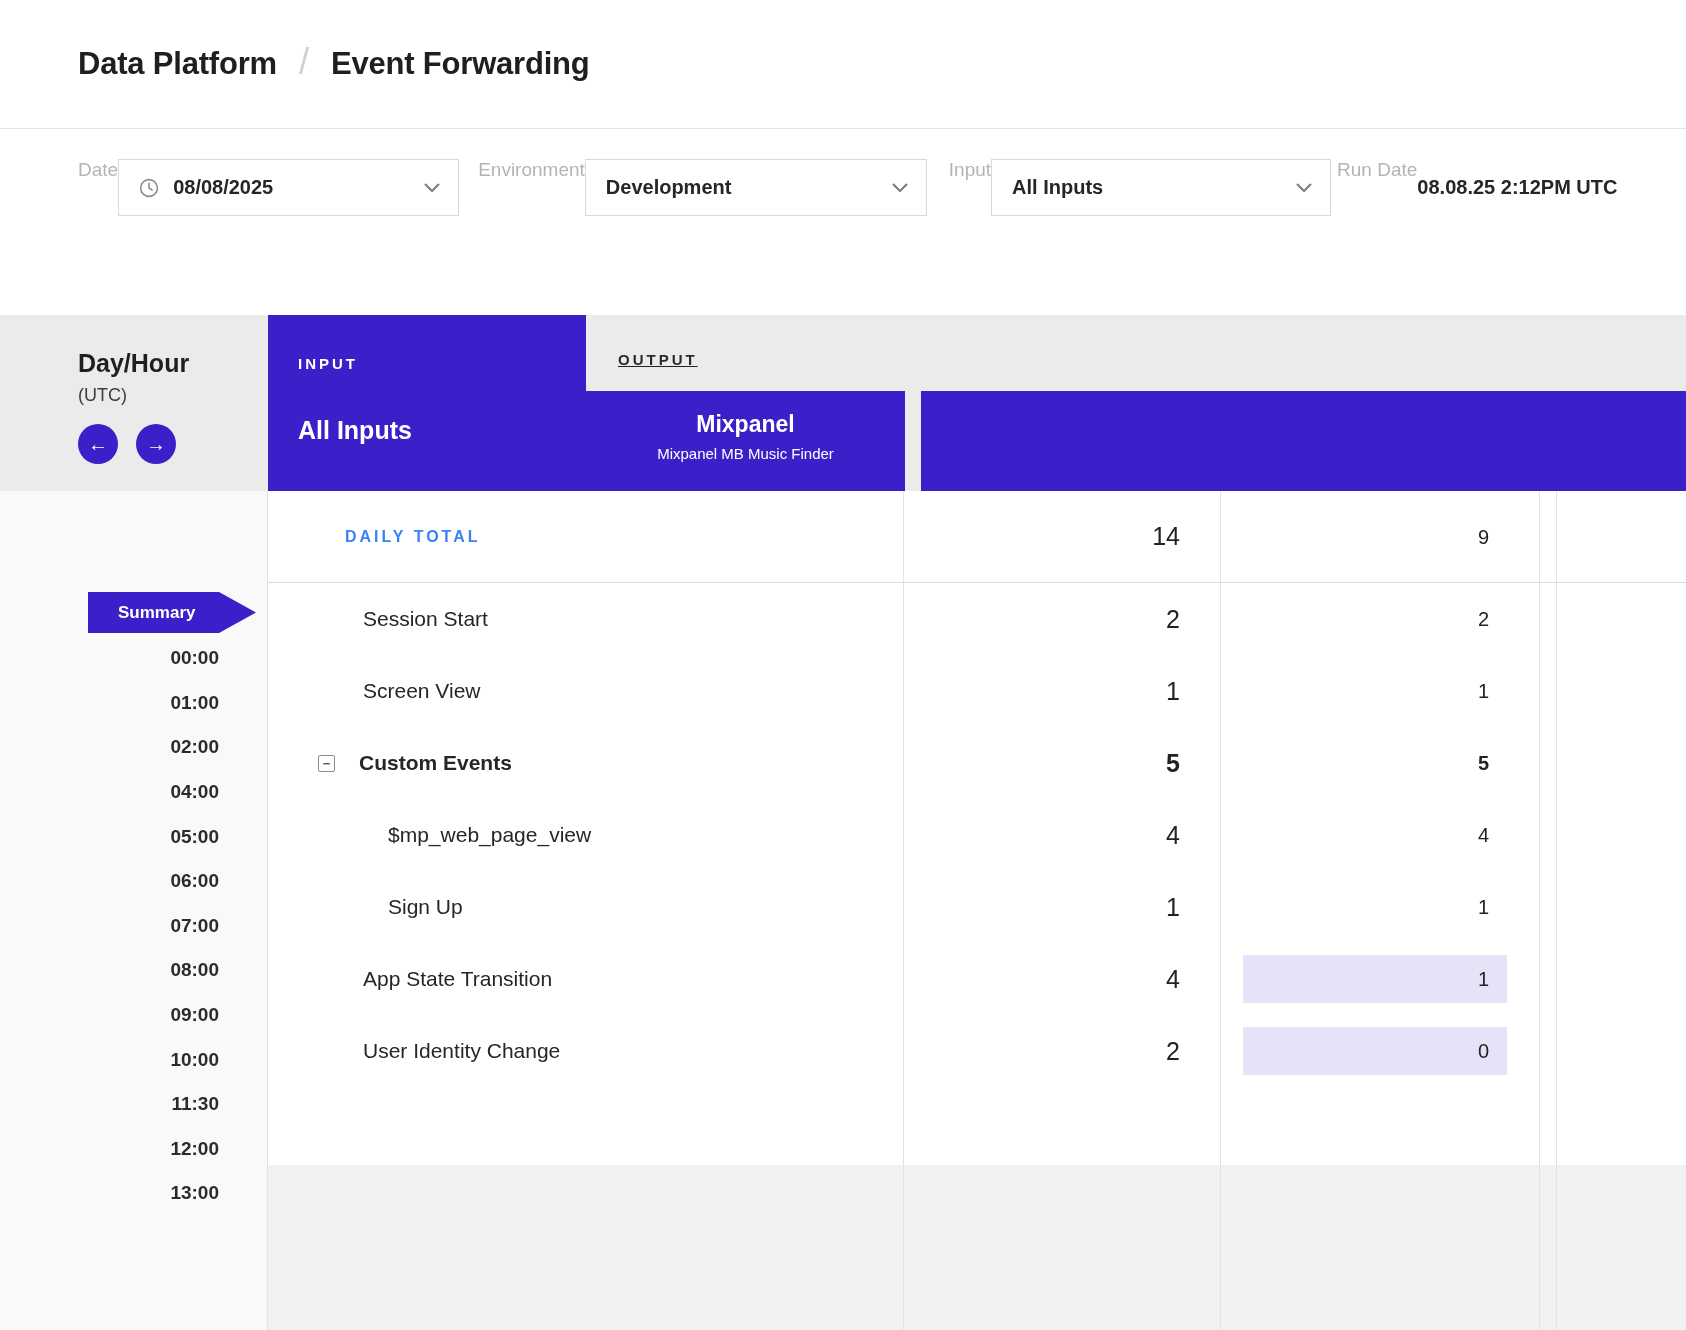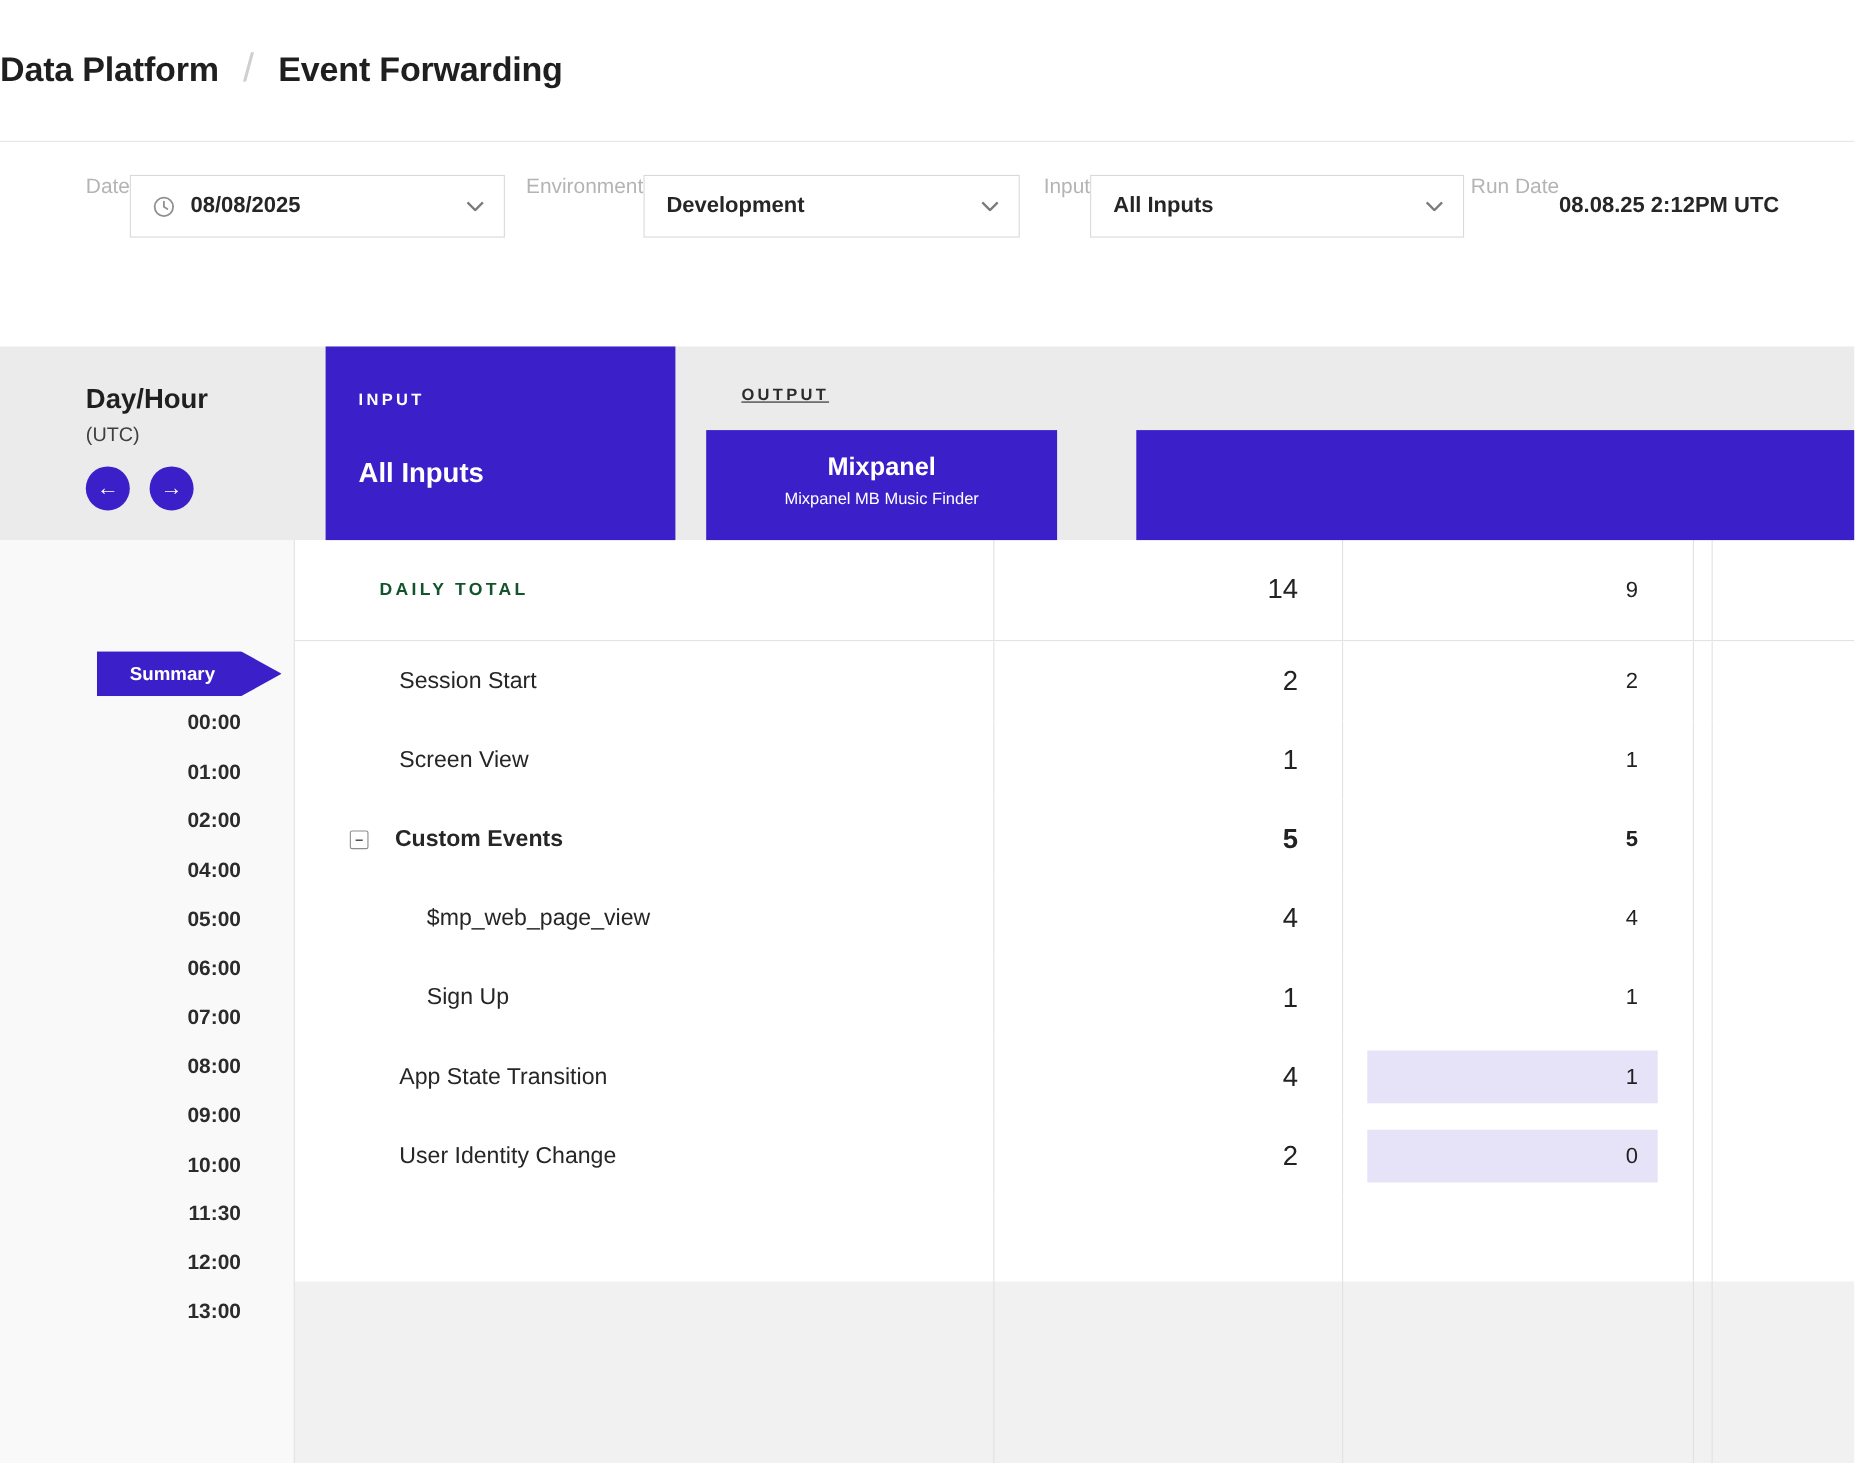--- a/index.html
+++ b/index.html
@@ -22,20 +22,21 @@
     height:1330px;
     overflow:hidden;
     background:#ffffff;
   }
 
   
   .topbar{
     height:129px;
     display:flex;
     align-items:center;
+    padding-left:78px;
     border-bottom:1px solid #e4e4e4;
     background:#fff;
   }
   .crumb{
     font-size:31px;
     font-weight:600;
     color:#1f1f1f;
     letter-spacing:-0.2px;
   }
   .crumb-sep{
@@ -88,21 +89,20 @@
     font-size:20px;
     font-weight:700;
     color:#262626;
   }
 
   
   .grid-header{
     height:176px;
     background:var(--header-gray);
     display:flex;
-    gap:28px;
   }
   .hc{position:relative;}
   .hc-dayhour{width:268px;padding:34px 0 0 78px;}
   .hc-title{font-size:25px;font-weight:700;color:#1f1f1f;}
   .hc-sub{font-size:18px;color:#3f3f3f;margin-top:7px;}
   .hc-message{width:635px;padding:34px 0 0 30px;}
   .hc-message .hc-sub{color:#6e6e6e;padding-left:40px;}
   .nav{display:flex;gap:18px;margin-top:18px;}
   .navbtn{
     width:40px;height:40px;border-radius:50%;
@@ -179,21 +179,21 @@
     display:grid;
     grid-template-columns:635px 318px 319px 16px 130px;
     background:#f1f1f1;
   }
   .cell{display:flex;align-items:center;height:100%;}
   .cname{padding-left:95px;font-size:21px;color:#262626;}
   .cname.indent2{padding-left:120px;}
   .cname.group{padding-left:50px;font-weight:700;}
   .total-label{
     padding-left:77px;
-    font-size:16px;font-weight:700;letter-spacing:3px;color:#14532d;
+    font-size:16px;font-weight:700;letter-spacing:3px;color:#3b82f6;
   }
   .cin{
     justify-content:flex-end;padding-right:40px;
     border-left:1px solid var(--line);
     border-right:1px solid var(--line);
     font-size:25px;
   }
   .cout{
     border-right:1px solid var(--line);
     padding:0 32px 0 22px;

